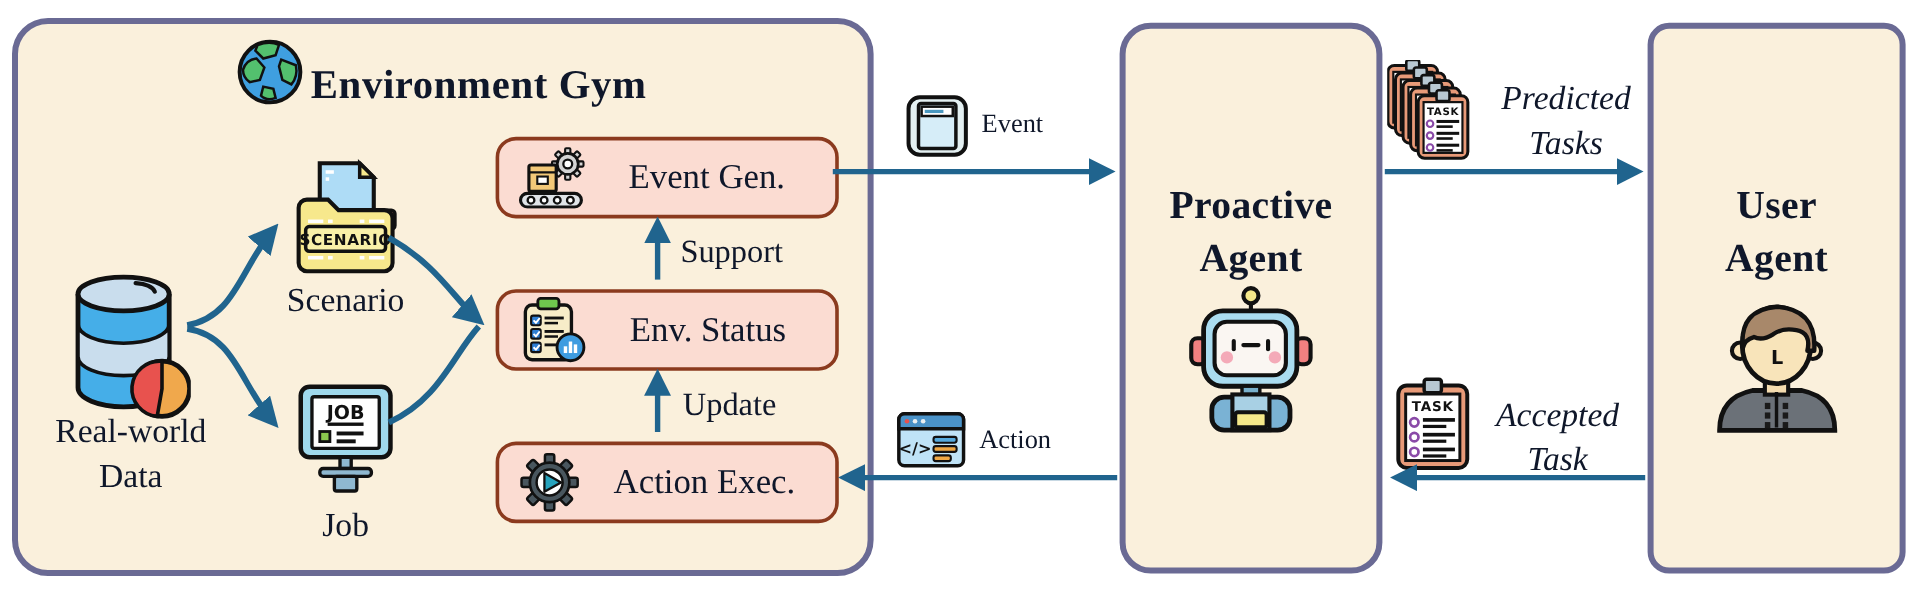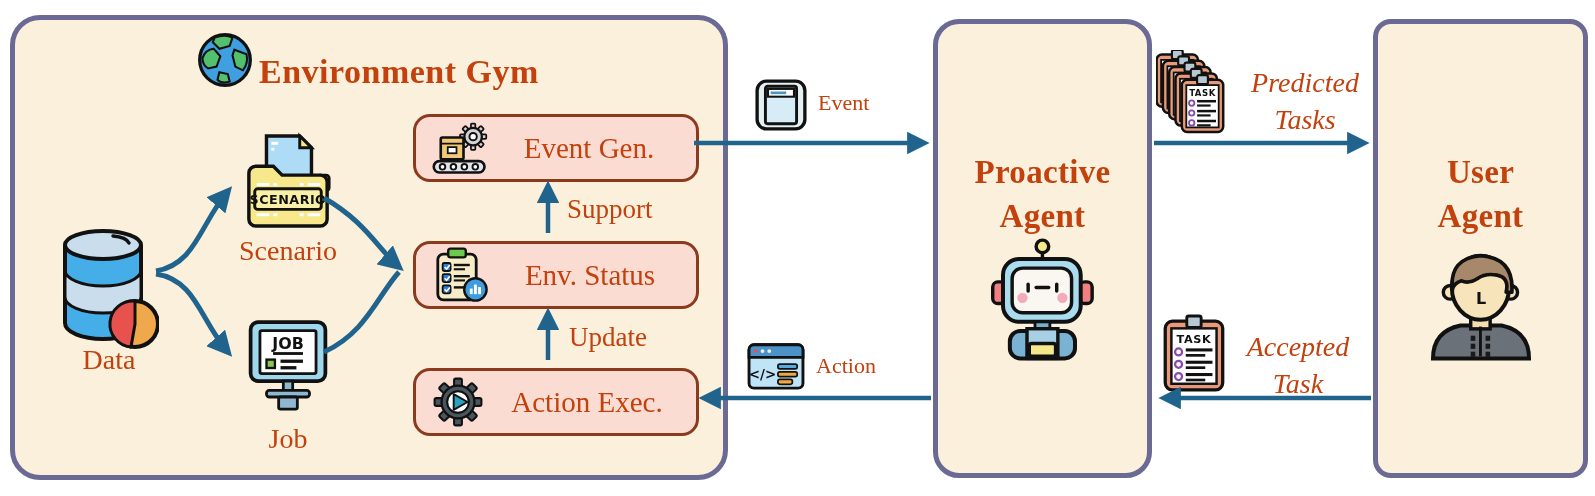--- a/index.html
+++ b/index.html
@@ -1,18 +1,18 @@
 <!DOCTYPE html>
 <html><head>
 <meta charset="utf-8">
 <style>
   html,body{margin:0;padding:0;background:#ffffff;}
   #canvas{
     position:relative;width:1595px;height:496px;background:#ffffff;
-    font-family:"Liberation Serif","DejaVu Serif",serif;color:#c2410c;overflow:hidden;
+    font-family:"Liberation Serif","DejaVu Serif",serif;color:#0f172a;overflow:hidden;
   }
   .panel{
     position:absolute;background:#faf0dc;border:5px solid #6a6a94;
     box-sizing:border-box;
   }
   #env-gym{left:10px;top:15px;width:718px;height:465px;border-radius:30px;}
   #proactive-panel{left:933px;top:19px;width:219px;height:459px;border-radius:26px;}
   #user-panel{left:1373px;top:19px;width:215px;height:459px;border-radius:18px;}
   .abs{position:absolute;}
   .gym-title{
@@ -54,20 +54,21 @@
 
     <svg class="abs" style="left:40px;top:203px" width="104" height="128" viewBox="0 0 104 128">
       <path d="M10 22 v78 c0 9 17 16 38 16 s38 -7 38 -16 V22" fill="#45aee8" stroke="#111" stroke-width="4"></path>
       <path d="M10 47 v27 c0 9 17 16 38 16 s38 -7 38 -16 V47 c0 9 -17 16 -38 16 s-38 -7 -38 -16 z" fill="#c9dded" stroke="#111" stroke-width="3"></path>
       <ellipse cx="48" cy="22" rx="38" ry="14" fill="#c9dded" stroke="#111" stroke-width="4"></ellipse>
       <path d="M58 13 q13 1 16 7" fill="none" stroke="#111" stroke-width="3.5" stroke-linecap="round"></path>
       <circle cx="80" cy="101" r="23" fill="#f0a84c" stroke="#111" stroke-width="4"></circle>
       <path d="M80 101 L80 78 A23 23 0 1 0 76 124 Z" fill="#e8524e" stroke="#111" stroke-width="3"></path>
     </svg>
     <div class="node-label" style="left:-12px;top:321px;width:212px">
+      <div>Real-world</div>
       <div>Data</div>
     </div>
 
     <svg class="abs" style="left:228px;top:112px" width="90" height="98" viewBox="0 0 92 100">
       <path d="M24 4 h34 l12 12 v34 h-46 z" fill="#aedcf6" stroke="#111" stroke-width="3.5"></path>
       <path d="M58 4 l12 12 h-12 z" fill="#f5e88c" stroke="#111" stroke-width="3"></path>
       <rect x="29" y="10" width="7" height="3" fill="#fff"></rect>
       <rect x="29" y="16" width="3" height="3" fill="#fff"></rect>
       <rect x="76" y="44" width="12" height="16" rx="3" fill="#f08a7a" stroke="#111" stroke-width="3"></rect>
       <path d="M6 42 a7 7 0 0 1 7 -7 h18 l9 9 h39 a7 7 0 0 1 7 7 v38 a7 7 0 0 1 -7 7 H13 a7 7 0 0 1 -7 -7 z" fill="#f7e88c" stroke="#111" stroke-width="3.5"></path>

